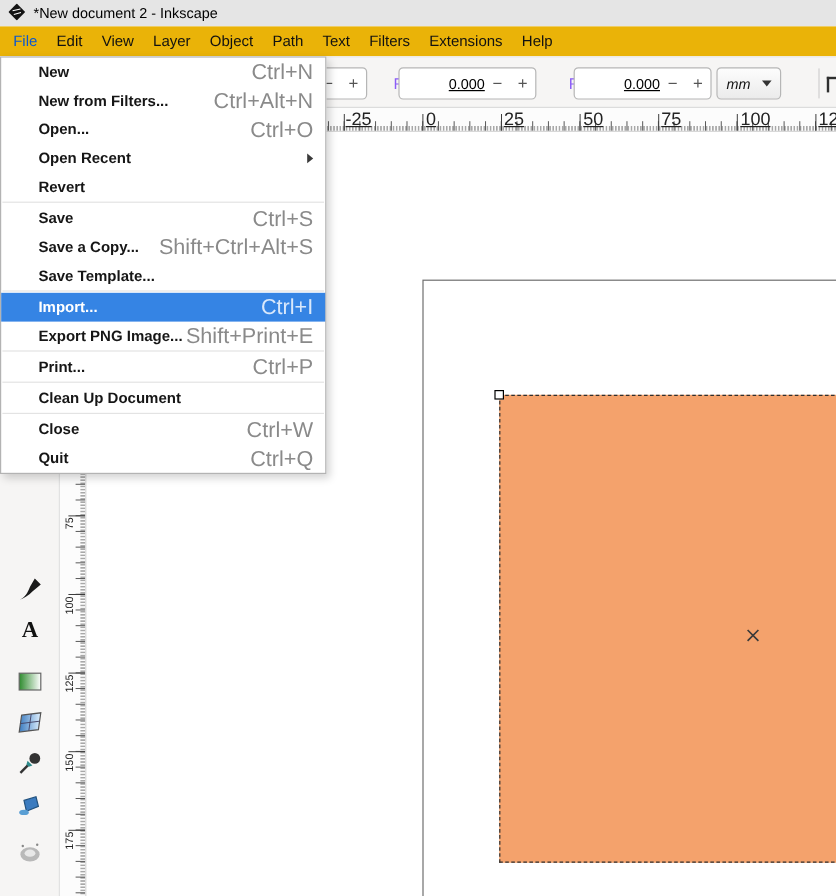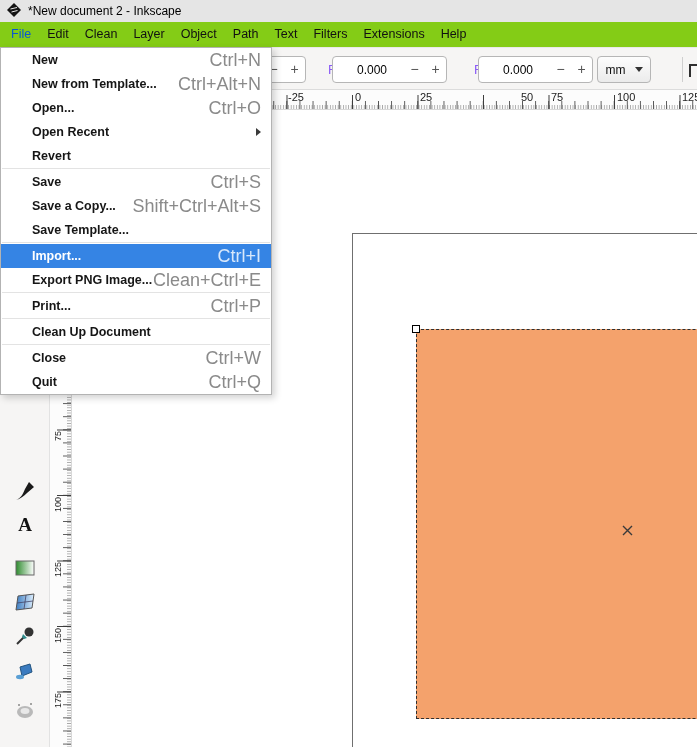--- a/index.html
+++ b/index.html
@@ -5,53 +5,53 @@
   * { margin:0; padding:0; box-sizing:border-box; }
   html,body { width:697px; height:747px; }
   body { font-family:"Liberation Sans", sans-serif; overflow:hidden; background:#fff; }
   #app { position:relative; width:697px; height:747px; background:#fff; overflow:hidden; }
 
   
   .titlebar { position:absolute; top:0; left:0; right:0; height:22px; background:#e5e5e5;
     display:flex; align-items:center; gap:7px; padding-left:7px; font-size:12px; color:#000; }
 
   
-  .menubar { position:absolute; top:22px; left:0; right:0; height:25px; background:#84cc16;
+  .menubar { position:absolute; top:22px; left:0; right:0; height:25px; background:#eab308;
     display:flex; padding-left:3px; font-size:12.5px; }
   .mb-item { padding:0 8px; line-height:25px; color:#111; cursor:default; }
   .mb-item.active { color:#0b57d0; }
 
   
   .tooloptions { position:absolute; top:47px; left:0; right:0; height:43px; background:#f6f5f4;
     border-top:1px solid #e9e9e9; border-bottom:1px solid #dcdcdc; z-index:2; }
   .entry { position:absolute; top:8px; height:27px; background:#fff; border:1px solid #b6b6b6;
     border-radius:4px; display:flex; align-items:center; font-size:12px; color:#000; }
-  .entry .val { flex:1; padding-left:7px; text-align:center; }
+  .entry .val { flex:1; padding-left:7px; text-align:right;text-decoration:underline; }
   .spinbtn { width:21px; text-align:center; color:#555; font-size:14px; line-height:25px; }
   .optlabel { position:absolute; top:8px; height:27px; line-height:27px; font-size:13px; color:#8b5cf6;margin-left:19px; }
   .unitbtn { position:absolute; left:597px; top:8px; width:54px; height:27px;
     background:linear-gradient(#fdfdfd,#ebebeb); border:1px solid #b6b6b6; border-radius:4px;
-    display:flex; align-items:center; justify-content:center; gap:9px; font-size:12px; color:#111; }
+    display:flex; align-items:center; justify-content:center; gap:9px; font-size:12px; color:#111;font-style:italic; }
   .caret-down { width:0; height:0; border-left:4px solid transparent; border-right:4px solid transparent; border-top:5px solid #333; }
   .vsep { position:absolute; left:682px; top:9px; width:1px; height:25px; background:#cfcfcf; }
   .cornerfrag { position:absolute; left:689px; top:16px; width:14px; height:13px;
     border-top:2px solid #2f2f2f; border-left:2px solid #2f2f2f; }
 
   
   .ruler-corner { position:absolute; left:50px; top:90px; width:22px; height:20px; background:#fcfcfc; z-index:2; }
   .hruler { position:absolute; left:50px; top:90px; width:647px; height:20px; background-color:#fcfcfc;
     border-bottom:1px solid #d8d8d8; z-index:2;
     background-image:
       linear-gradient(to right,#3c3c3c 0 1px,transparent 1px),
       linear-gradient(to right,#555 0 1px,transparent 1px),
       linear-gradient(to right,#a8a8a8 0 1px,transparent 1px);
     background-size: 65.5px 14px, 13.1px 8px, 2.62px 4px;
     background-position: 40px bottom, 0.7px bottom, 0.7px bottom;
     background-repeat: repeat-x, repeat-x, repeat-x; }
-  .hruler .num { position:absolute; top:1px; font-size:11px; color:#222; }
+  .hruler .num { position:absolute; top:1px; font-size:15px; color:#222;text-decoration:underline; }
   .vruler { position:absolute; left:50px; top:110px; width:22px; height:637px; background-color:#fcfcfc;
     border-right:1px solid #d8d8d8; z-index:2;
     background-image:
       linear-gradient(to bottom,#3c3c3c 0 1px,transparent 1px),
       linear-gradient(to bottom,#555 0 1px,transparent 1px),
       linear-gradient(to bottom,#a8a8a8 0 1px,transparent 1px);
     background-size: 14px 65.5px, 8px 13.1px, 4px 2.62px;
     background-position: right 57.5px, right 5.1px, right 5.1px;
     background-repeat: repeat-y, repeat-y, repeat-y; }
   .vruler .num { position:absolute; left:3px; font-size:9px; color:#222;
@@ -98,21 +98,21 @@
           <polygon points="7,0 14,7 7,14 0,7" fill="#141414"></polygon>
           <path d="M3.5 6 L10 4.5 M4.5 9 L10.5 7.5" stroke="#fff" stroke-width="0.9"></path>
         </svg>
     </span>
     <span>*New document 2 - Inkscape</span>
   </div>
 
   <div class="menubar">
     <span class="mb-item active">File</span>
     <span class="mb-item">Edit</span>
-    <span class="mb-item">Clean</span>
+    <span class="mb-item">View</span>
     <span class="mb-item">Layer</span>
     <span class="mb-item">Object</span>
     <span class="mb-item">Path</span>
     <span class="mb-item">Text</span>
     <span class="mb-item">Filters</span>
     <span class="mb-item">Extensions</span>
     <span class="mb-item">Help</span>
   </div>
 
   <div class="tooloptions">
@@ -138,21 +138,21 @@
     </div>
     <div class="vsep"></div>
     <div class="cornerfrag"></div>
   </div>
 
   <div class="ruler-corner"></div>
   <div class="hruler">
     <span class="num" style="left:238px;">-25</span>
     <span class="num" style="left:305px;">0</span>
     <span class="num" style="left:370px;">25</span>
-    <span class="num" style="left:436px;margin-left:35px;">50</span>
+    <span class="num" style="left:436px;">50</span>
     <span class="num" style="left:501px;">75</span>
     <span class="num" style="left:567px;">100</span>
     <span class="num" style="left:632px;">125</span>
   </div>
   <div class="vruler">
     <span class="num" style="top:321px;">75</span>
     <span class="num" style="top:387px;">100</span>
     <span class="num" style="top:452px;">125</span>
     <span class="num" style="top:518px;">150</span>
     <span class="num" style="top:583px;">175</span>
@@ -252,21 +252,21 @@
         </svg>
     </div>
   </div>
 
   <div class="filemenu">
     <div class="mi">
       <span class="milabel">New</span>
       <span class="msc">Ctrl+N</span>
     </div>
     <div class="mi">
-      <span class="milabel">New from Template...</span>
+      <span class="milabel">New from Filters...</span>
       <span class="msc">Ctrl+Alt+N</span>
     </div>
     <div class="mi">
       <span class="milabel">Open...</span>
       <span class="msc">Ctrl+O</span>
     </div>
     <div class="mi">
       <span class="milabel">Open Recent</span>
       <span class="subarrow"></span>
     </div>
@@ -287,21 +287,21 @@
       <span class="milabel">Save Template...</span>
       <span class="msc"></span>
     </div>
     <div class="msep"></div>
     <div class="mi hl" style="background: rgb(53, 132, 228);">
       <span class="milabel">Import...</span>
       <span class="msc">Ctrl+I</span>
     </div>
     <div class="mi">
       <span class="milabel">Export PNG Image...</span>
-      <span class="msc">Clean+Ctrl+E</span>
+      <span class="msc">Shift+Print+E</span>
     </div>
     <div class="msep"></div>
     <div class="mi">
       <span class="milabel">Print...</span>
       <span class="msc">Ctrl+P</span>
     </div>
     <div class="msep"></div>
     <div class="mi">
       <span class="milabel">Clean Up Document</span>
       <span class="msc"></span>

